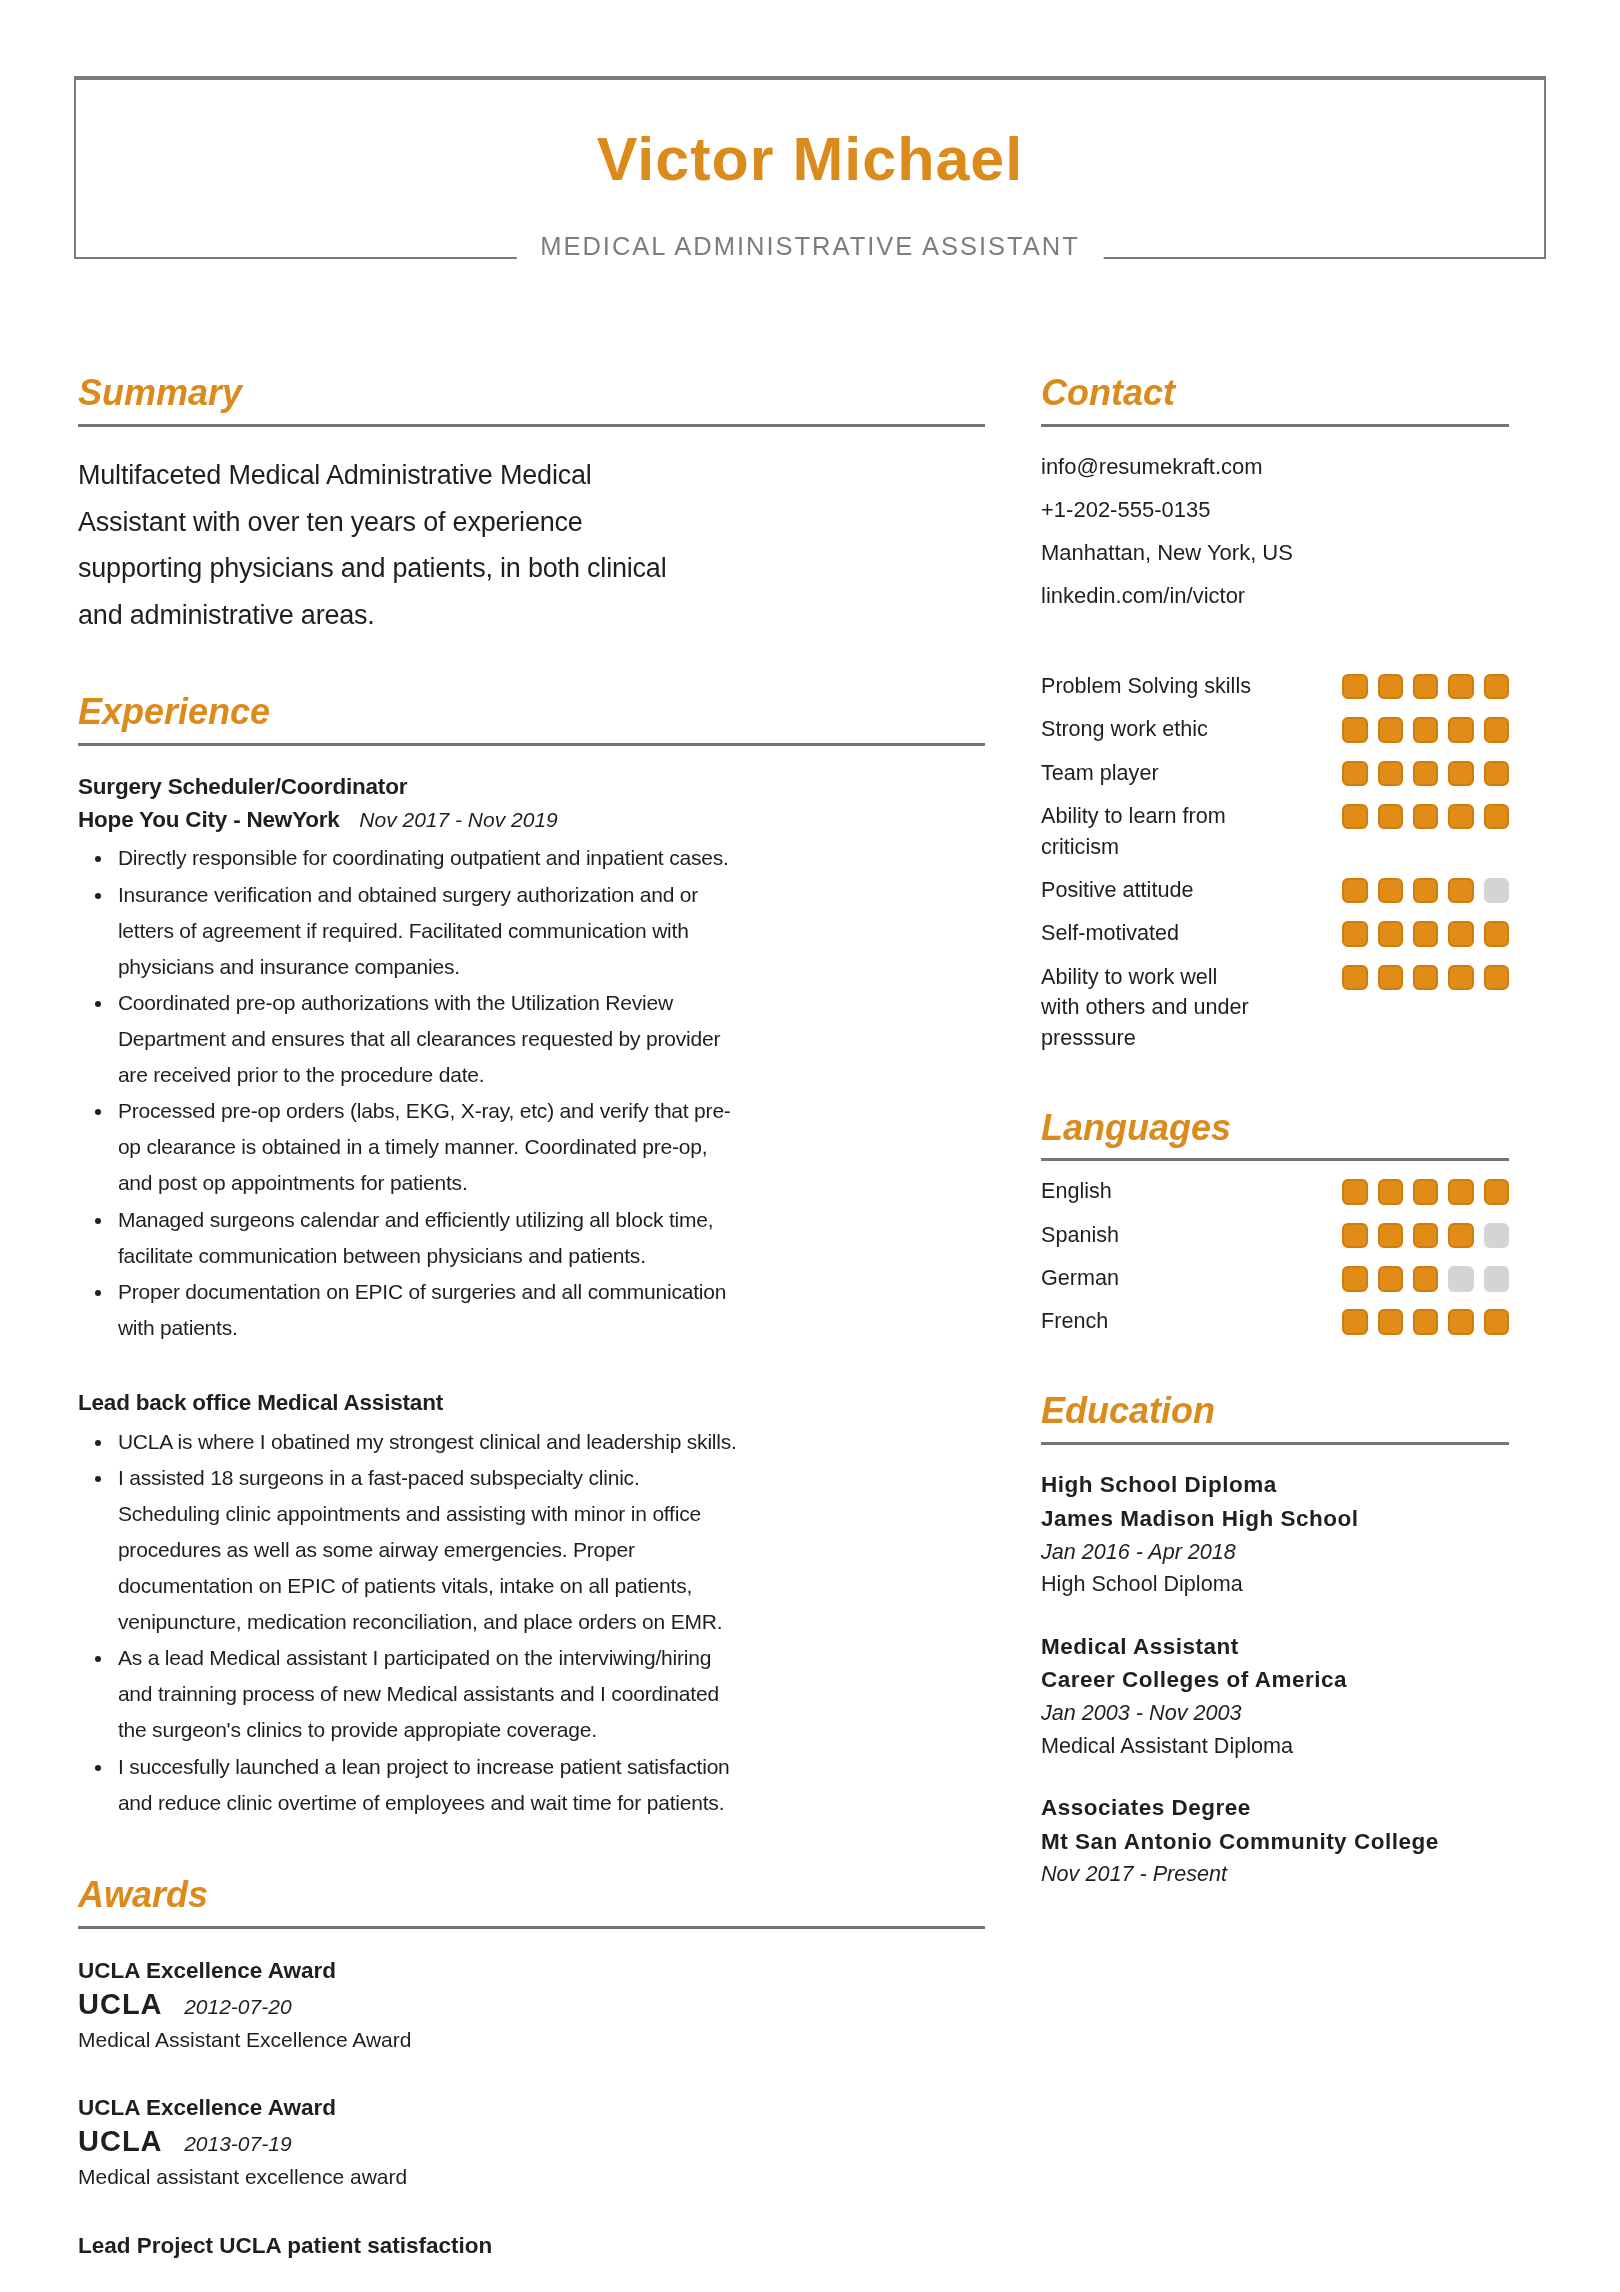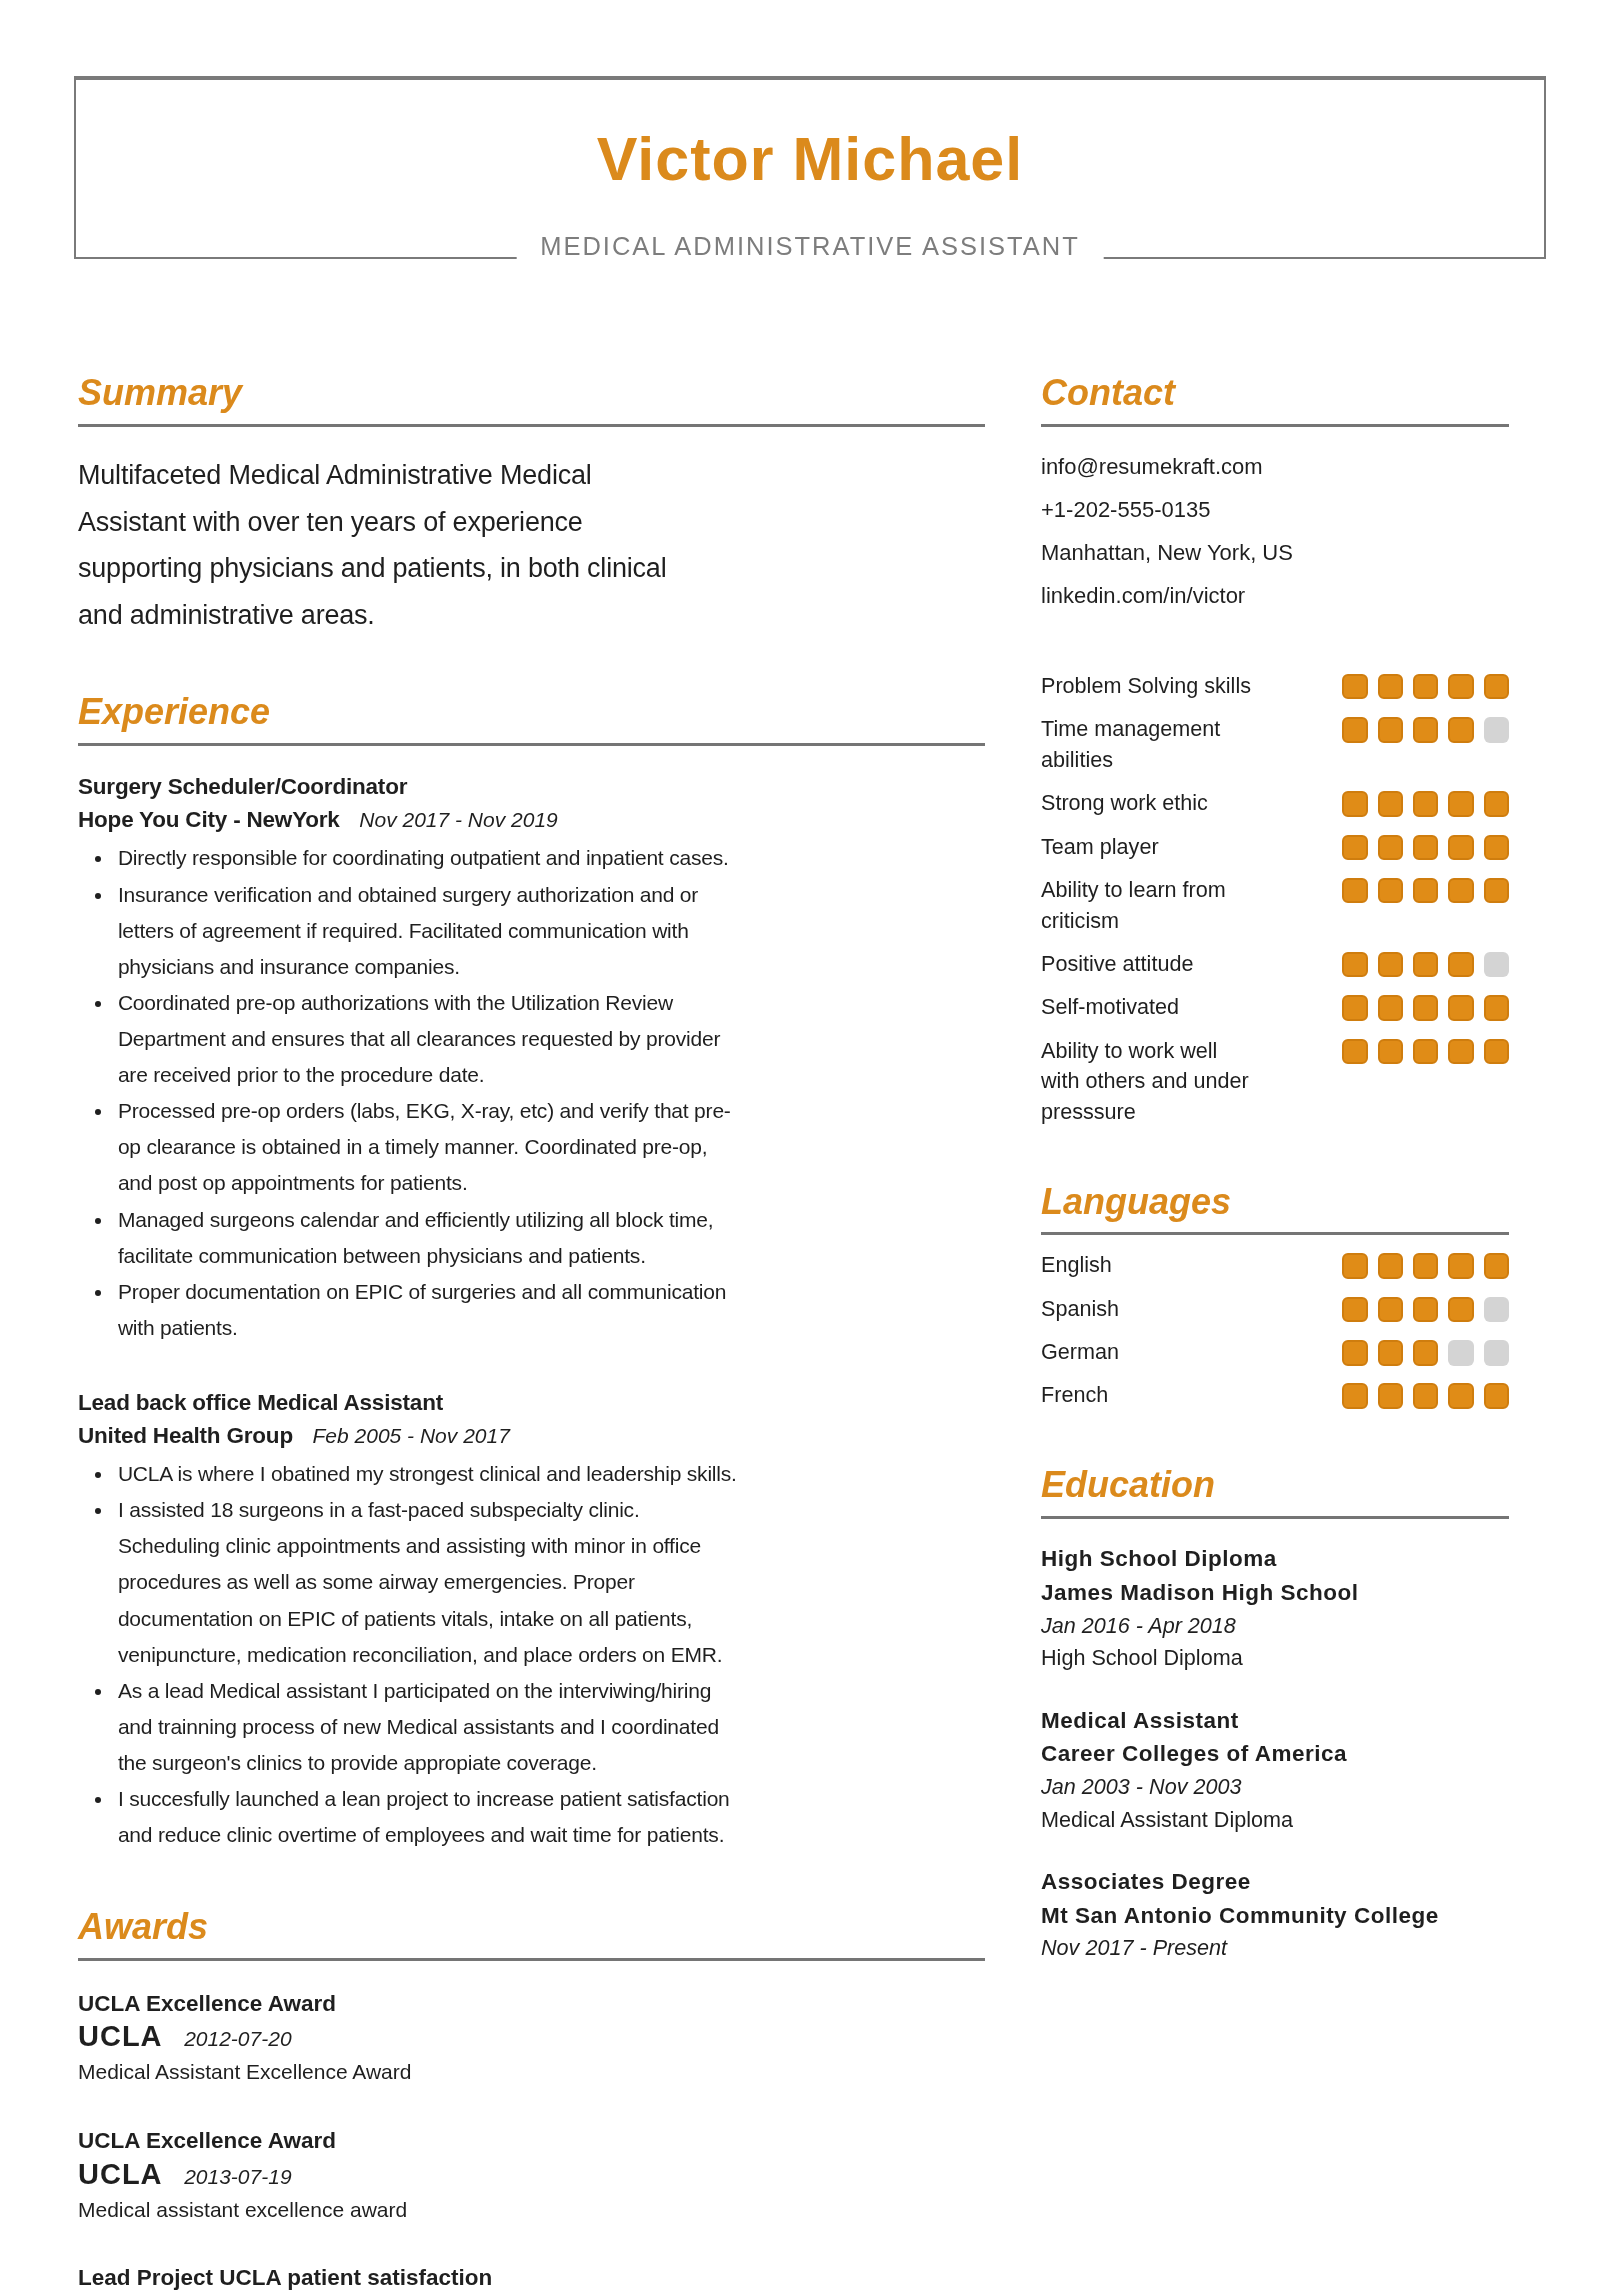--- a/index.html
+++ b/index.html
@@ -154,23 +154,20 @@
 
                 <li class="bullet">Managed surgeons calendar and efficiently utilizing all block time, facilitate communication between physicians and patients.</li>
 
                 <li class="bullet">Proper documentation on EPIC of surgeries and all communication with patients.</li>
 
             </ul>
           </div>
 
           <div class="job">
             <div class="job-title">Lead back office Medical Assistant</div>
-            <div class="job-line">
-              <span class="job-company">United Health Group</span><span class="job-dates">Feb 2005 - Nov 2017</span>
-            </div>
             <ul class="bullets">
 
                 <li class="bullet">UCLA is where I obatined my strongest clinical and leadership skills.</li>
 
                 <li class="bullet">I assisted 18 surgeons in a fast-paced subspecialty clinic. Scheduling clinic appointments and assisting with minor in office procedures as well as some airway emergencies. Proper documentation on EPIC of patients vitals, intake on all patients, venipuncture, medication reconciliation, and place orders on EMR.</li>
 
                 <li class="bullet">As a lead Medical assistant I participated on the interviwing/hiring and trainning process of new Medical assistants and I coordinated the surgeon's clinics to provide appropiate coverage.</li>
 
                 <li class="bullet">I succesfully launched a lean project to increase patient satisfaction and reduce clinic overtime of employees and wait time for patients.</li>
 
@@ -234,30 +231,20 @@
               <div class="rating-label">Problem Solving skills</div>
               <div class="squares">
                 <span class="sq sq-filled"></span>
                 <span class="sq sq-filled"></span>
                 <span class="sq sq-filled"></span>
                 <span class="sq sq-filled"></span>
                 <span class="sq sq-filled"></span>
               </div>
             </div>
 
-            <div class="rating-row">
-              <div class="rating-label">Time management abilities</div>
-              <div class="squares">
-                <span class="sq sq-filled"></span>
-                <span class="sq sq-filled"></span>
-                <span class="sq sq-filled"></span>
-                <span class="sq sq-filled"></span>
-                <span class="sq sq-empty"></span>
-              </div>
-            </div>
 
             <div class="rating-row">
               <div class="rating-label">Strong work ethic</div>
               <div class="squares">
                 <span class="sq sq-filled"></span>
                 <span class="sq sq-filled"></span>
                 <span class="sq sq-filled"></span>
                 <span class="sq sq-filled"></span>
                 <span class="sq sq-filled"></span>
               </div>

